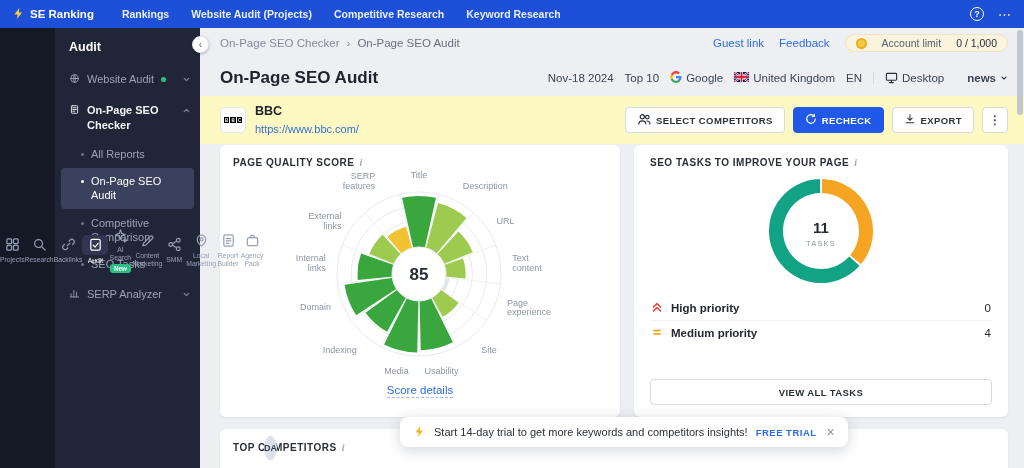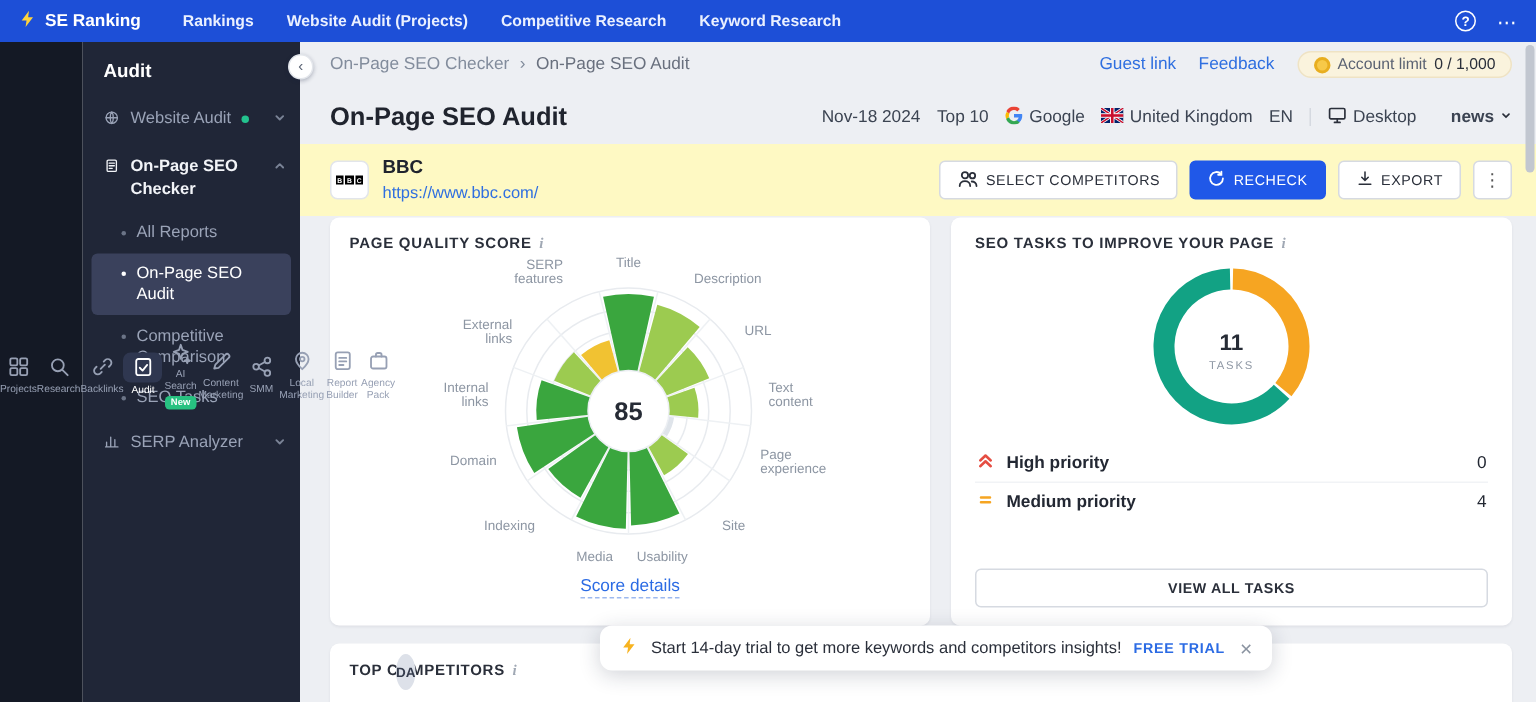--- a/index.html
+++ b/index.html
@@ -40,39 +40,39 @@
 .sb-chev{position:absolute;right:9px;top:9px;color:#7a8396;}
 .collapse{position:absolute;left:192px;top:36px;width:17px;height:17px;border-radius:50%;background:#fff;border:1px solid #e3e6eb;box-shadow:0 1px 3px rgba(20,30,60,.3);color:#5a6374;font-size:10px;display:flex;align-items:center;justify-content:center;cursor:pointer;z-index:40;font-family:inherit;}
 
 
 .main{position:absolute;top:28px;left:200px;width:824px;height:440px;background:#edeff3;overflow:hidden;}
 .crumbrow{height:30px;display:flex;align-items:center;justify-content:space-between;padding:0 16px 0 20px;}
 .crumbs{display:flex;align-items:center;gap:7px;font-size:11.5px;color:#828c9c;}
 .crumbs .current{color:#69707e;}
 .toplinks{display:flex;align-items:center;gap:15px;font-size:11.5px;}
 .toplinks a{color:#2f6fe0;text-decoration:none;cursor:pointer;}
-.pill{display:flex;align-items:center;gap:5px;background:#faf3dd;border:1px solid #efe3c4;border-radius:11px;padding:2px 10px;font-size:10.5px;color:#5a6272;cursor:pointer;}
+.pill{display:flex;align-items:center;gap:15px;background:#faf3dd;border:1px solid #efe3c4;border-radius:11px;padding:2px 10px;font-size:10.5px;color:#5a6272;cursor:pointer;}
 .pill b{color:#2a2f3a;font-weight:400;}
 .coin{width:11px;height:11px;border-radius:50%;background:#f7c948;border:2px solid #e8ae1f;display:inline-block;}
 .headrow{display:flex;align-items:center;justify-content:space-between;padding:2px 16px 0 20px;height:38px;}
 h1{font-size:17px;color:#20242e;font-weight:700;}
 .meta{display:flex;align-items:center;gap:11px;font-size:11.5px;color:#3c4452;}
 .meta-item{display:flex;align-items:center;gap:4px;cursor:pointer;white-space:nowrap;}
 .vdiv{width:1px;height:12px;background:#d5d9e0;}
 .kw b{font-weight:700;margin-left:12px;}
 
 
 .toolbar{height:48px;background:#fef9c3;display:flex;align-items:center;justify-content:space-between;padding:0 16px 0 20px;}
 .site{display:flex;align-items:center;gap:9px;}
 .favicon{width:26px;height:26px;border:1px solid #e2e5ea;border-radius:5px;display:flex;align-items:center;justify-content:center;gap:1px;background:#fff;}
 .bbc-b{background:#000;color:#fff;font-size:4.5px;font-weight:700;width:5.5px;height:5.5px;display:flex;align-items:center;justify-content:center;}
 .sitename{font-size:12.5px;font-weight:700;color:#20242e;line-height:1.2;}
 .siteurl{font-size:11px;color:#2f6fe0;text-decoration:none;cursor:pointer;}
 .actions{display:flex;align-items:center;gap:8px;}
-.btn{display:flex;align-items:center;gap:5px;height:26px;padding:0 11px;border-radius:4px;font-size:9.5px;font-weight:400;letter-spacing:.4px;cursor:pointer;font-family:inherit;}
+.btn{display:flex;align-items:center;gap:5px;height:26px;padding:0 11px;border-radius:4px;font-size:9.5px;font-weight:700;letter-spacing:.4px;cursor:pointer;font-family:inherit;}
 .btn.ghost{background:#fff;border:1px solid #d6dae1;color:#2a2f3a;}
 .btn.primary{background:#2058e8;border:1px solid #2058e8;color:#fff;}
 .btn.kebab{width:26px;padding:0;justify-content:center;font-size:12px;color:#555;border:1px solid #d6dae1;background:#fff;}
 
 
 .content{display:flex;gap:14px;padding:1px 16px 0 20px;}
 .card{background:#fff;border-radius:6px;box-shadow:0 1px 2px rgba(25,35,60,.07);}
 .card-h{display:flex;align-items:center;gap:5px;font-size:10px;font-weight:700;letter-spacing:.5px;color:#2a2f3a;}
 .info-i{font-size:10px;color:#a0a8b4;font-style:italic;font-family:"Liberation Serif",serif;cursor:pointer;}
 .card.quality{width:400px;height:272px;padding:12px 13px 10px;}

